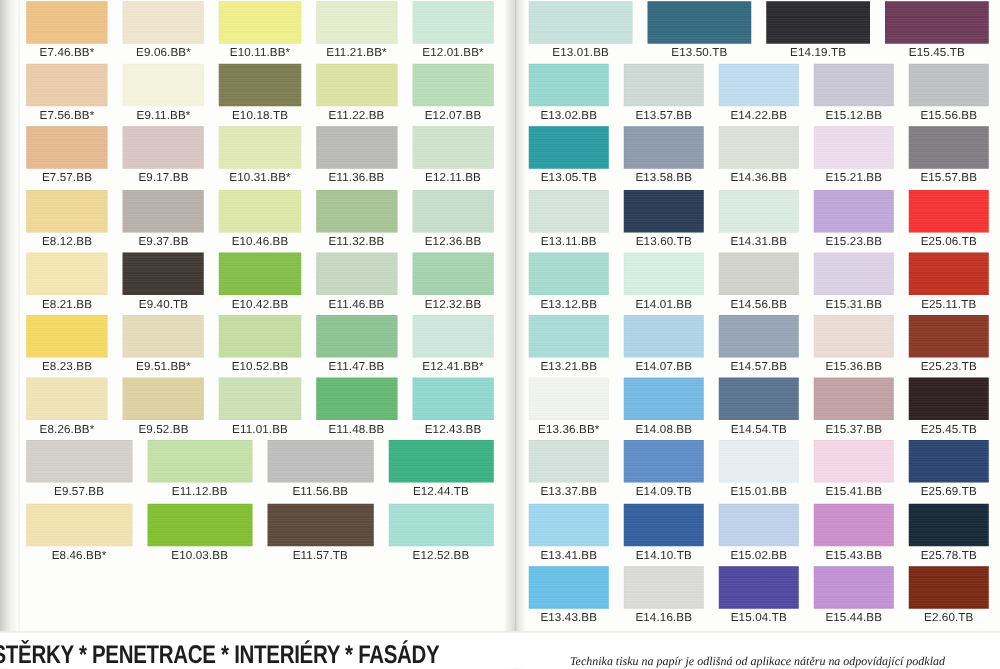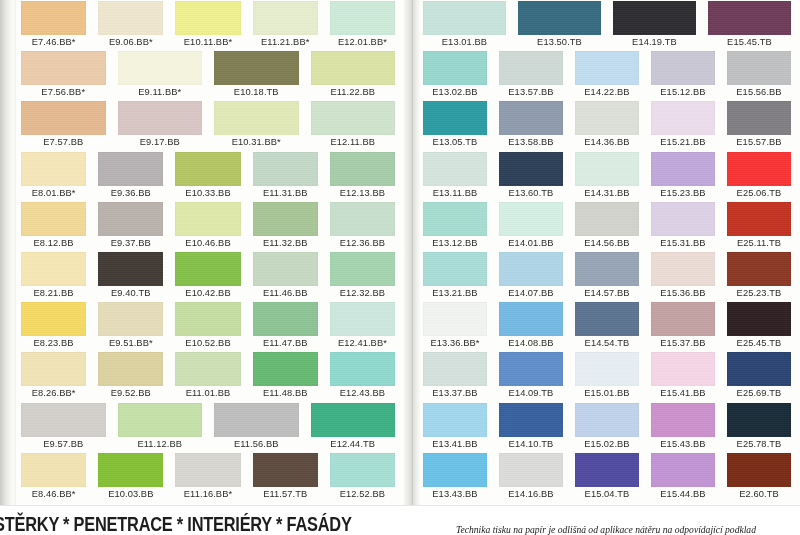--- a/index.html
+++ b/index.html
@@ -186,63 +186,49 @@
           <div class="chip-label">E9.11.BB*</div>
         </div>
         <div class="swatch-cell">
           <div class="chip" style="background: rgb(126, 124, 81);"></div>
           <div class="chip-label">E10.18.TB</div>
         </div>
         <div class="swatch-cell">
           <div class="chip" style="background: rgb(219, 227, 164);"></div>
           <div class="chip-label">E11.22.BB</div>
         </div>
+        <div class="swatch-cell">
+          <div class="chip" style="background: rgb(184, 221, 184);"></div>
+          <div class="chip-label">E12.07.BB</div>
+        </div>
       </div>
       <div class="swatch-row">
         <div class="swatch-cell">
           <div class="chip" style="background: rgb(229, 185, 145);"></div>
           <div class="chip-label">E7.57.BB</div>
         </div>
         <div class="swatch-cell">
           <div class="chip" style="background: rgb(216, 198, 195);"></div>
           <div class="chip-label">E9.17.BB</div>
         </div>
         <div class="swatch-cell">
           <div class="chip" style="background: rgb(226, 233, 183);"></div>
           <div class="chip-label">E10.31.BB*</div>
         </div>
         <div class="swatch-cell">
+          <div class="chip" style="background: rgb(185, 186, 181);"></div>
+          <div class="chip-label">E11.36.BB</div>
+        </div>
+        <div class="swatch-cell">
           <div class="chip" style="background: rgb(207, 227, 203);"></div>
           <div class="chip-label">E12.11.BB</div>
         </div>
       </div>
       <div class="swatch-row">
         <div class="swatch-cell">
-          <div class="chip" style="background: rgb(245, 230, 185);"></div>
-          <div class="chip-label">E8.01.BB*</div>
-        </div>
-        <div class="swatch-cell">
-          <div class="chip" style="background: rgb(182, 178, 179);"></div>
-          <div class="chip-label">E9.36.BB</div>
-        </div>
-        <div class="swatch-cell">
-          <div class="chip" style="background: rgb(179, 197, 100);"></div>
-          <div class="chip-label">E10.33.BB</div>
-        </div>
-        <div class="swatch-cell">
-          <div class="chip" style="background: rgb(194, 216, 197);"></div>
-          <div class="chip-label">E11.31.BB</div>
-        </div>
-        <div class="swatch-cell">
-          <div class="chip" style="background: rgb(167, 204, 170);"></div>
-          <div class="chip-label">E12.13.BB</div>
-        </div>
-      </div>
-      <div class="swatch-row">
-        <div class="swatch-cell">
           <div class="chip" style="background: rgb(240, 216, 152);"></div>
           <div class="chip-label">E8.12.BB</div>
         </div>
         <div class="swatch-cell">
           <div class="chip" style="background: rgb(185, 177, 172);"></div>
           <div class="chip-label">E9.37.BB</div>
         </div>
         <div class="swatch-cell">
           <div class="chip" style="background: rgb(222, 232, 170);"></div>
           <div class="chip-label">E10.46.BB</div>
@@ -341,24 +327,20 @@
         </div>
       </div>
       <div class="swatch-row">
         <div class="swatch-cell">
           <div class="chip" style="background: rgb(243, 227, 178);"></div>
           <div class="chip-label">E8.46.BB*</div>
         </div>
         <div class="swatch-cell">
           <div class="chip" style="background: rgb(131, 192, 50);"></div>
           <div class="chip-label">E10.03.BB</div>
-        </div>
-        <div class="swatch-cell">
-          <div class="chip" style="background: rgb(215, 214, 208);"></div>
-          <div class="chip-label">E11.16.BB*</div>
         </div>
         <div class="swatch-cell">
           <div class="chip" style="background: rgb(92, 74, 61);"></div>
           <div class="chip-label">E11.57.TB</div>
         </div>
         <div class="swatch-cell">
           <div class="chip" style="background: rgb(166, 223, 211);"></div>
           <div class="chip-label">E12.52.BB</div>
         </div>
       </div>

